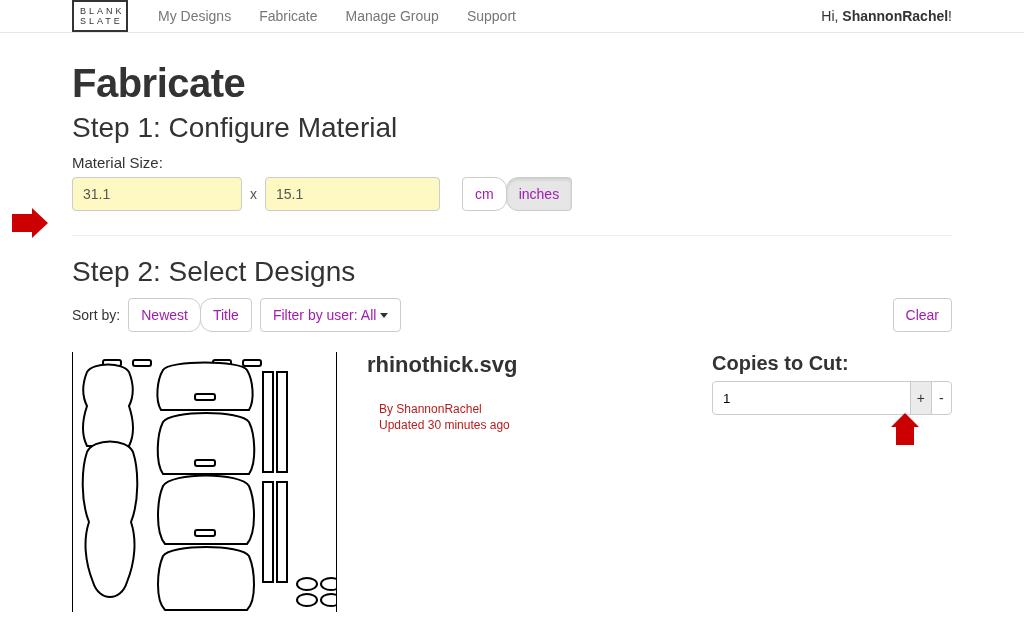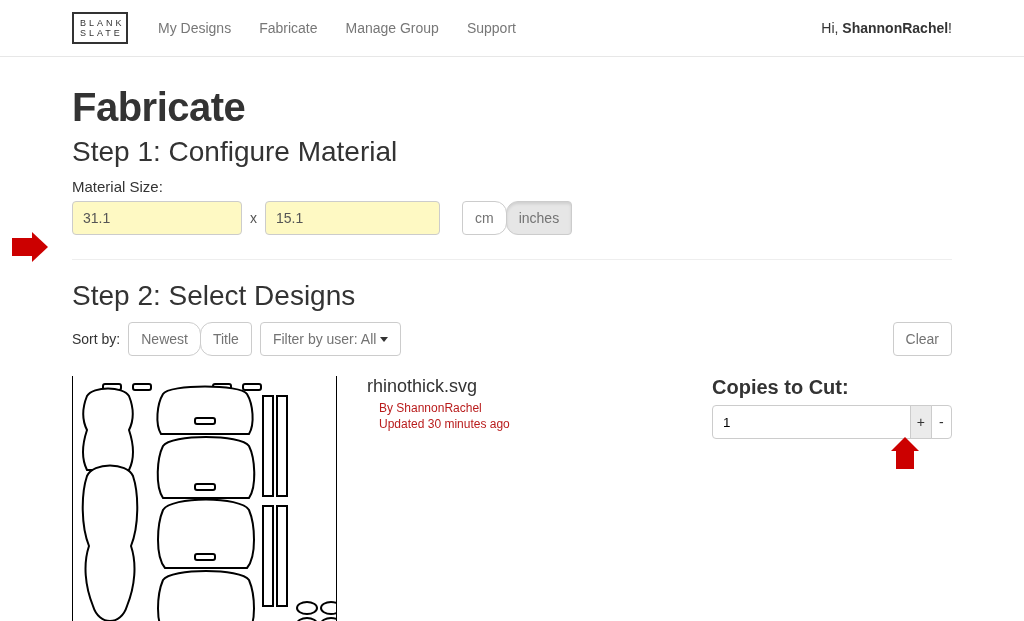--- a/index.html
+++ b/index.html
@@ -5,21 +5,21 @@
   * { box-sizing: border-box; }
   body {
     margin: 0;
     font-family: "Helvetica Neue", Helvetica, Arial, sans-serif;
     font-size: 14px;
     color: #333;
     background: #fff;
   }
   .navbar {
     border-bottom: 1px solid #e7e7e7;
-    padding: 12px 0;
+    padding: 0 0;
   }
   .container {
     width: 880px;
     margin: 0 auto;
     position: relative;
   }
   .nav-inner {
     display: flex;
     align-items: center;
     justify-content: flex-start;
@@ -87,21 +87,21 @@
   }
   .w170 { width: 170px; }
   .w175 { width: 175px; }
   .xsep { color: #555; font-size: 14px; }
   .btn-group {
     display: inline-flex;
   }
   .btn {
     border: 1px solid #ccc;
     background: #fff;
-    color: #737373;
+    color: #a21caf;
     padding: 6px 12px;
     font-size: 14px;
     cursor: pointer;
     height: 34px;
     display: inline-flex;
     align-items: center;
   }
   .btn-group .btn {
     border-radius: 12px;
   }
@@ -144,23 +144,23 @@
     width: 265px;
     height: 260px;
     border-left: 1px solid #000;
     border-right: 1px solid #000;
     position: relative;
     overflow: hidden;
   }
   .preview svg { display:block; }
   .meta { width: 260px; }
   .meta h3 {
-    font-size: 18px;
-    font-weight: 400;
-    margin: 0 0 4px 0;
+    font-size: 22px;
+    font-weight: 700;
+    margin: 0 0 24px 0;
     color: #333;
   }
   .meta .muted {
     color: #b91c1c;
     font-size: 12px;
     margin: 2px 12px;
   }
   .copies-col {
     width: 240px;
     margin-left: auto;

